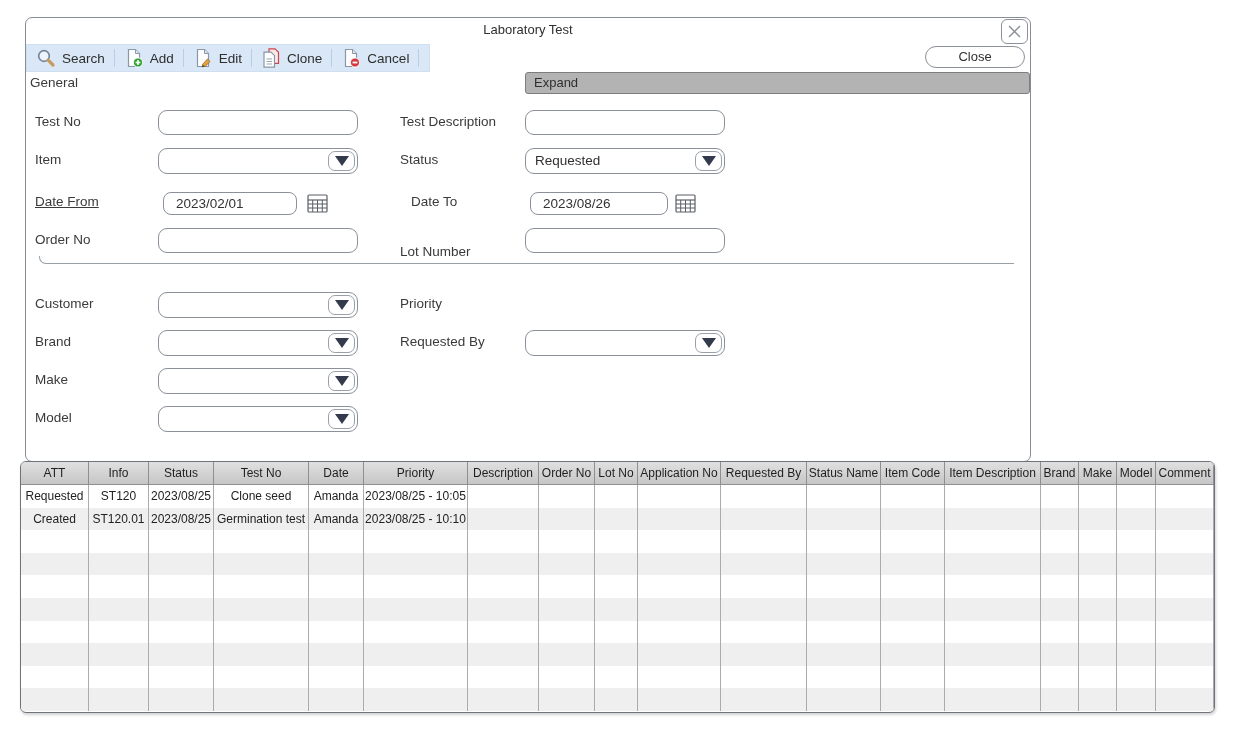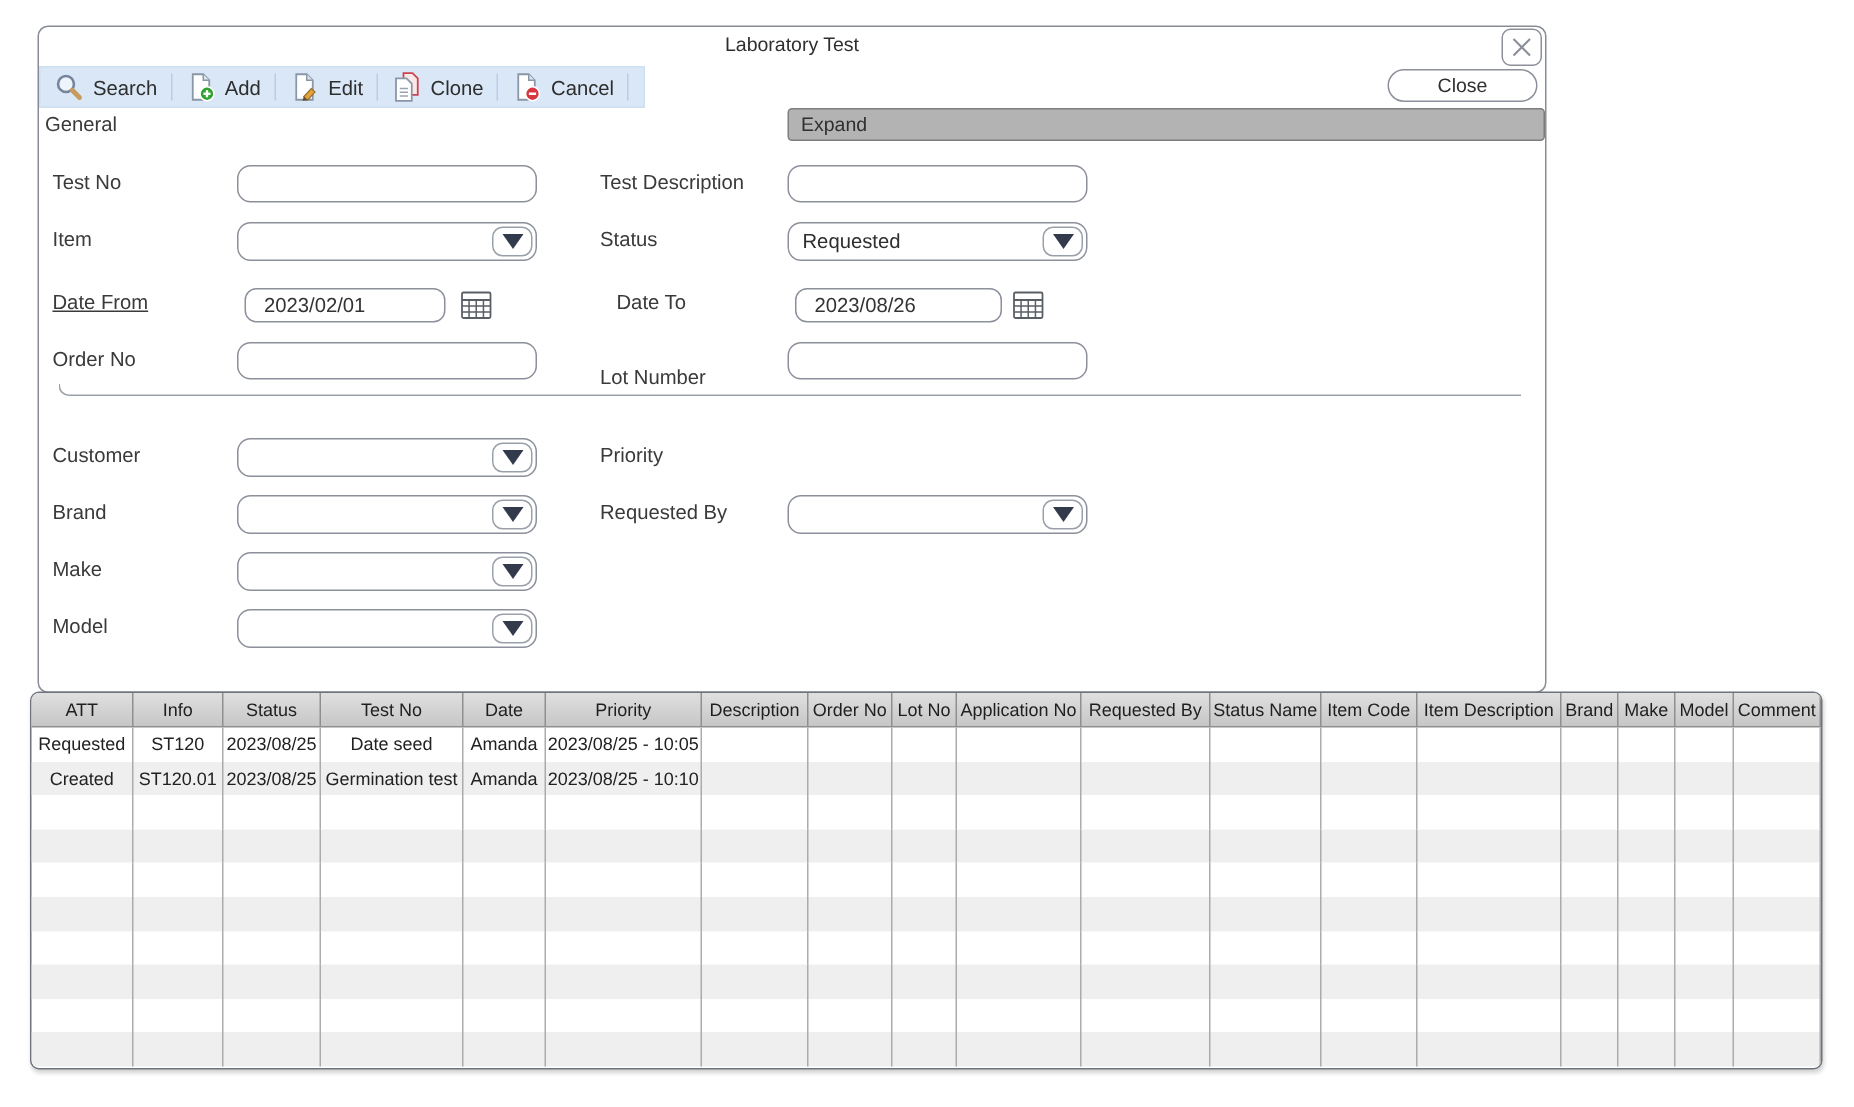--- a/index.html
+++ b/index.html
@@ -261,21 +261,21 @@
       <div class="th" style="width: 38px;">Brand</div>
       <div class="th" style="width: 38px;">Make</div>
       <div class="th" style="width: 39px;">Model</div>
       <div class="th" style="width: 58px;">Comment</div>
     </div>
   <div class="grid-body">
       <div class="tr">
         <div class="td" style="width: 68px;">Requested</div>
         <div class="td" style="width: 60px;">ST120</div>
         <div class="td" style="width: 65px;">2023/08/25</div>
-        <div class="td" style="width: 95px;">Date seed</div>
+        <div class="td" style="width: 95px;">Clone seed</div>
         <div class="td" style="width: 55px;">Amanda</div>
         <div class="td" style="width: 104px;">2023/08/25 - 10:05</div>
         <div class="td" style="width: 71px;"></div>
         <div class="td" style="width: 56px;"></div>
         <div class="td" style="width: 43px;"></div>
         <div class="td" style="width: 83px;"></div>
         <div class="td" style="width: 86px;"></div>
         <div class="td" style="width: 74px;"></div>
         <div class="td" style="width: 64px;"></div>
         <div class="td" style="width: 96px;"></div>

